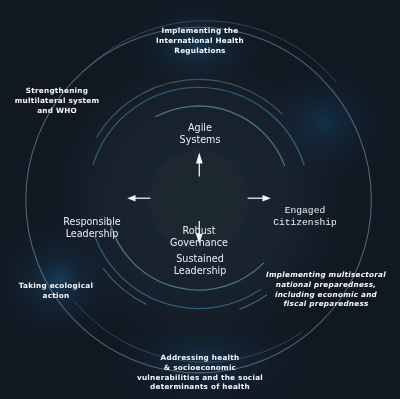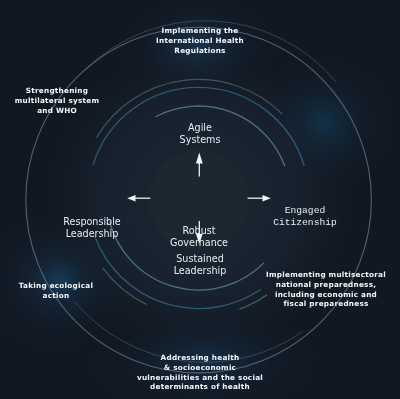--- a/index.html
+++ b/index.html
@@ -118,21 +118,21 @@
   <div class="lbl node-label" style="left:255px;top:205px;width:100px;font-family:Liberation Mono, monospace;">Engaged
 Citizenship</div>
   <div class="lbl node-label" style="left:150px;top:253px;width:100px;">Sustained
 Leadership</div>
   <div class="lbl node-label" style="left:42px;top:192px;width:100px;margin-top:24px;">Responsible
 Leadership</div>
 
   <div class="lbl outer-label" style="left:140px;top:26px;width:120px;">Implementing the
 International Health
 Regulations</div>
-  <div class="lbl outer-label" style="left:256px;top:270px;width:140px;">Implementing multisectoral
+  <div class="lbl outer-label" style="left:256px;top:270px;width:140px;font-style:italic;">Implementing multisectoral
 national preparedness,
 including economic and
 fiscal preparedness</div>
   <div class="lbl outer-label" style="left:120px;top:353px;width:160px;">Addressing health
 &amp; socioeconomic
 vulnerabilities and the social
 determinants of health</div>
   <div class="lbl outer-label" style="left:-4px;top:281px;width:120px;">Taking ecological
 action</div>
   <div class="lbl outer-label" style="left:-3px;top:86px;width:120px;">Strengthening

